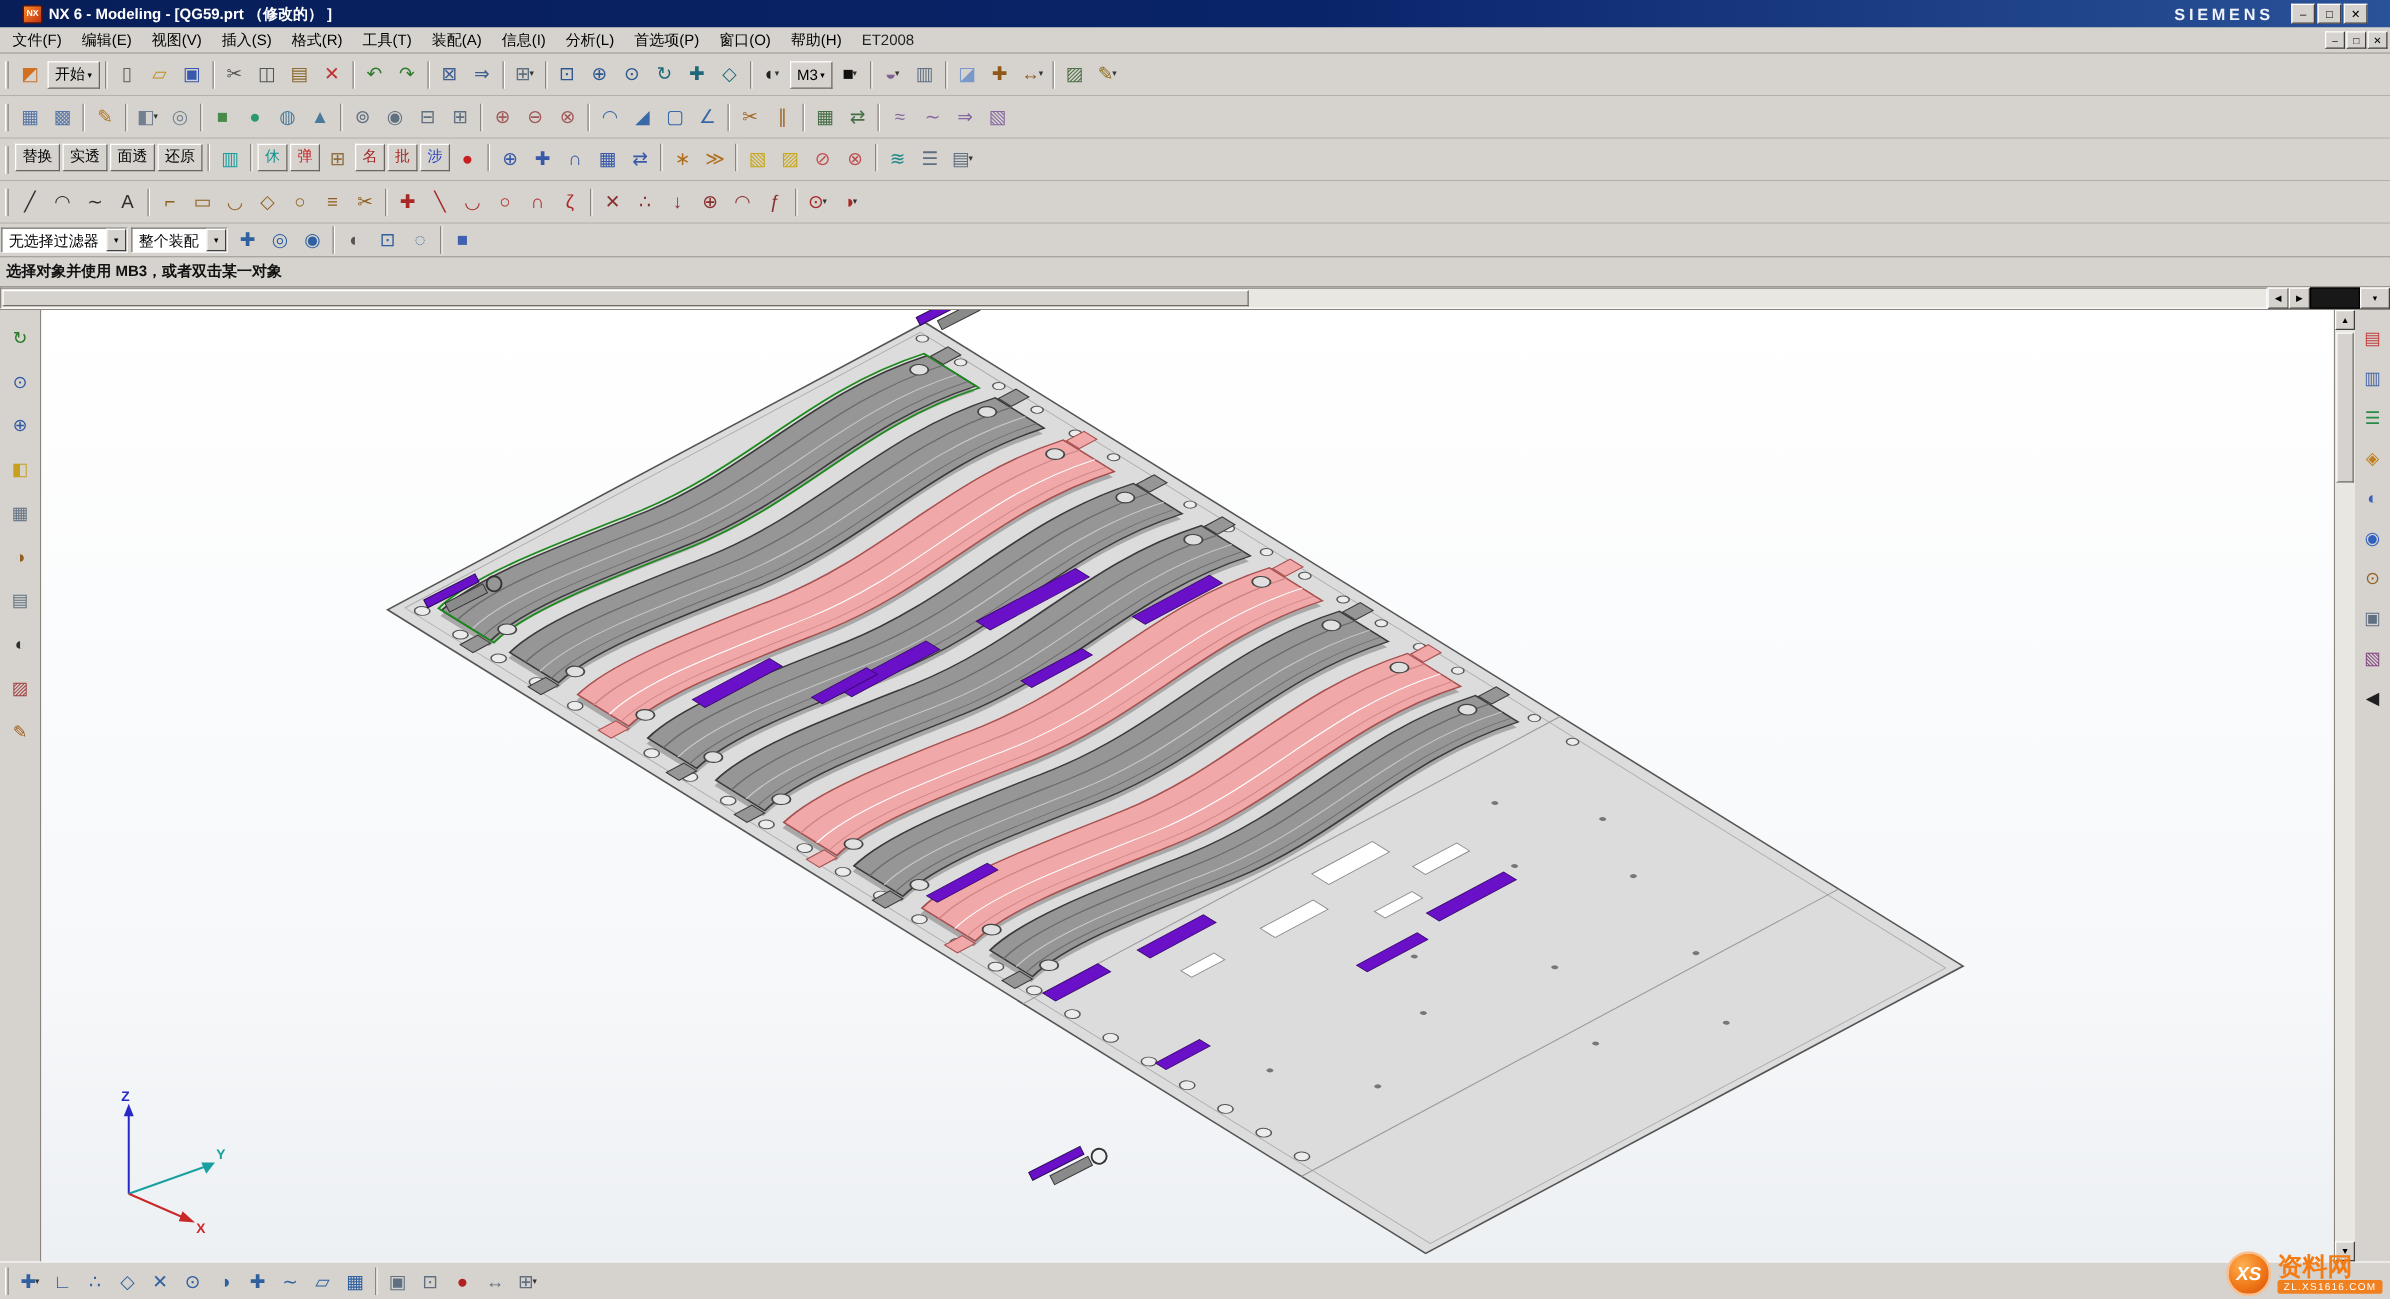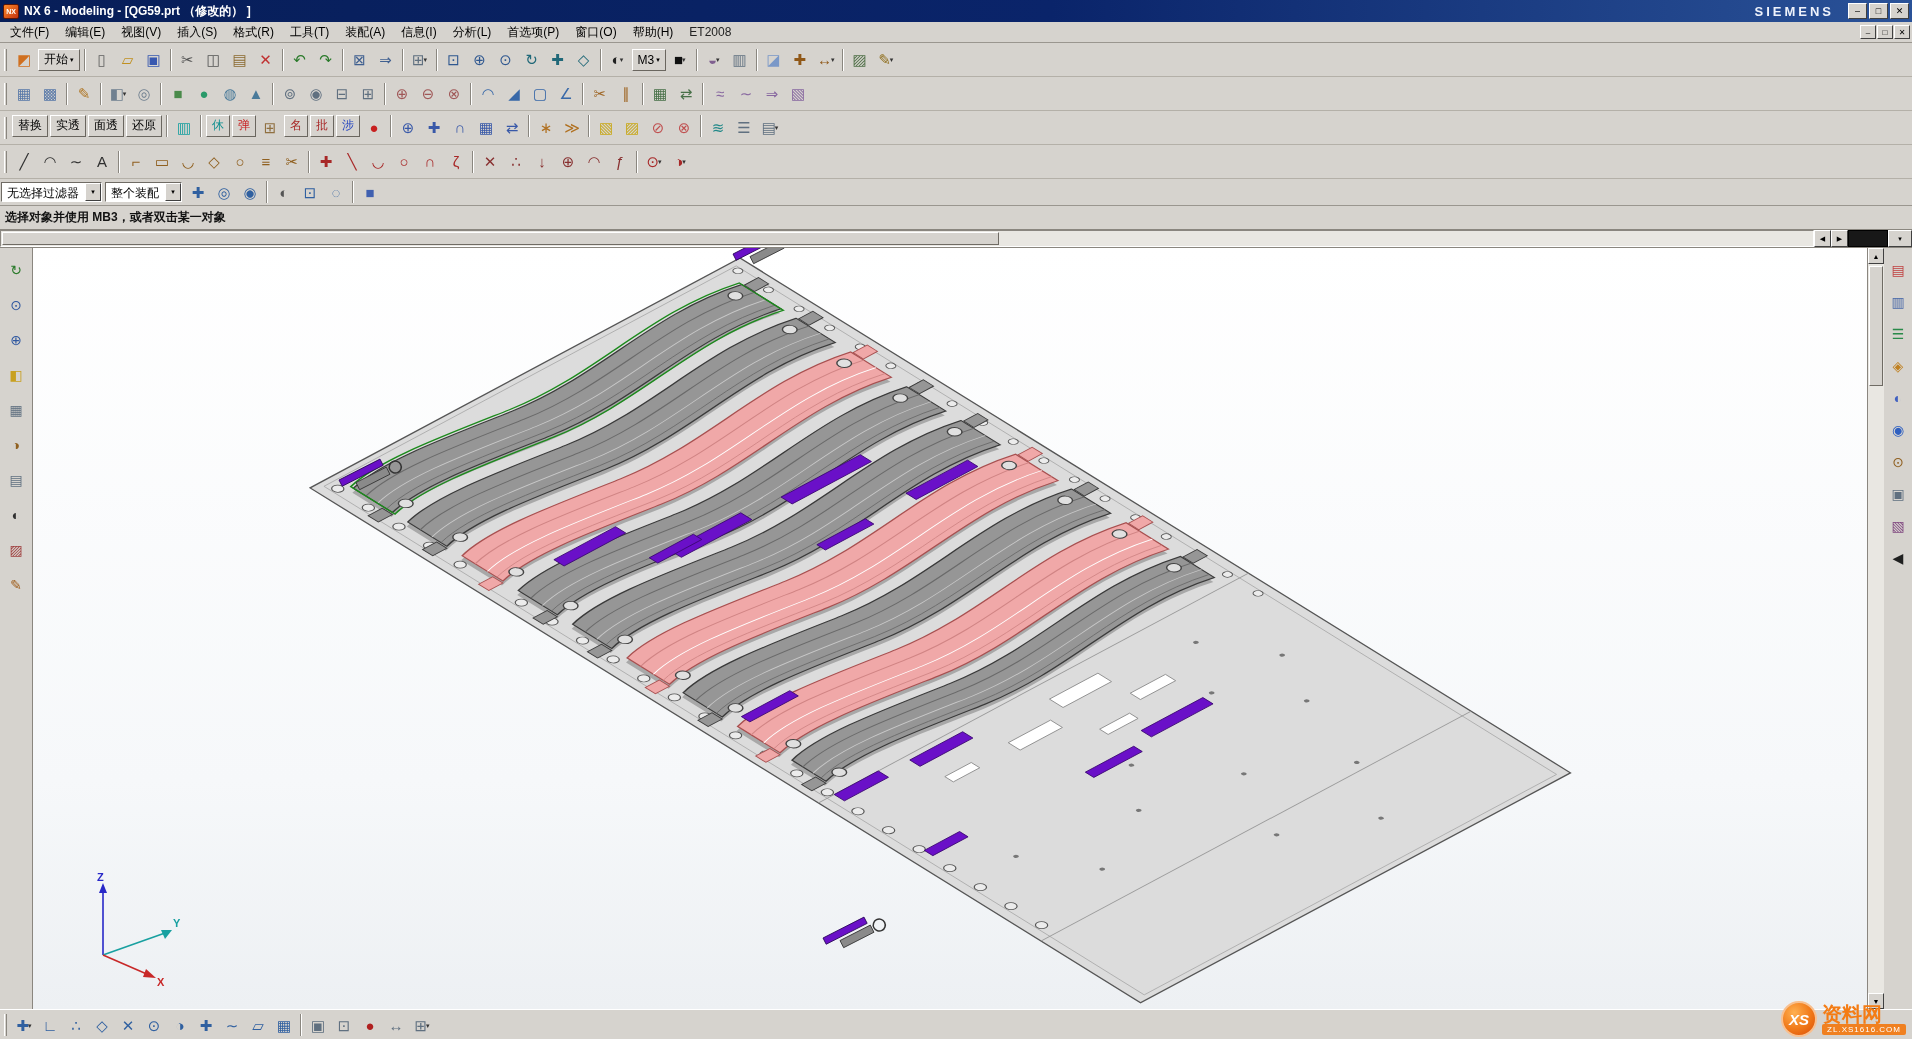--- a/index.html
+++ b/index.html
@@ -1,21 +1,21 @@
 <!DOCTYPE html>
 <html><head>
 <meta charset="utf-8">
 <style>
   * { margin:0; padding:0; box-sizing:border-box; font-family:"Liberation Sans","DejaVu Sans",sans-serif; }
   html,body { width:1912px; height:1039px; overflow:hidden; }
   body { background:#d6d3ce; font-size:12px; color:#000; }
 
   
   .titlebar { height:22px; background:linear-gradient(90deg,#071e58 0%,#0a246a 55%,#2a5298 100%);
-    display:flex; align-items:center; padding:0 3px; color:#fff; }
+    display:flex; align-items:center; padding:0 18px; color:#fff; }
   .title-icon { width:16px; height:15px; background:linear-gradient(135deg,#ff8a28,#c23210);
     border:1px solid #5c1606; border-radius:2px; margin-right:5px; display:flex; align-items:center;
     justify-content:center; font-size:7px; font-weight:bold; color:#fff; }
   .title-text { font-weight:bold; font-size:12px; white-space:nowrap; }
   .title-spacer { flex:1; }
   .brand { font-weight:bold; letter-spacing:3px; font-size:13px; margin-right:12px; color:#eef2fb; }
   .winbtn { width:19px; height:16px; background:#d6d3ce; border:1px solid; border-color:#fff #404040 #404040 #fff;
     font-size:9px; line-height:12px; text-align:center; color:#000; margin-left:2px; }
 
   

